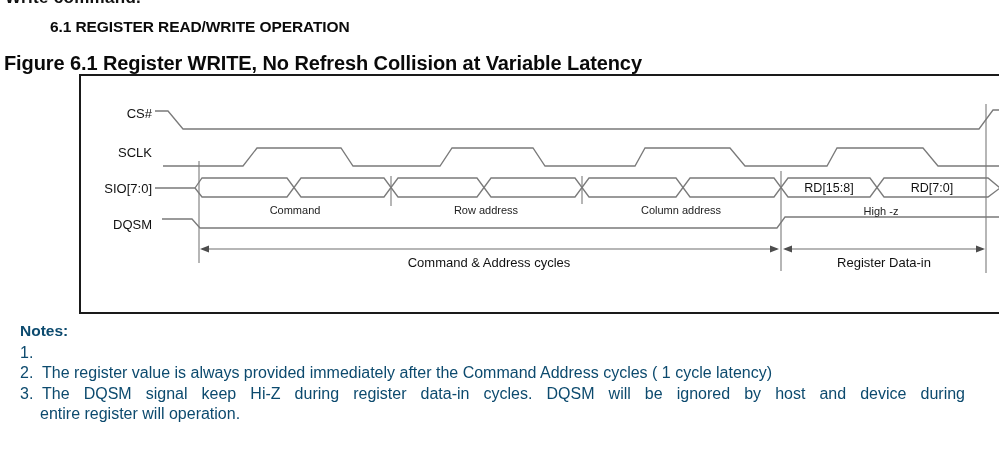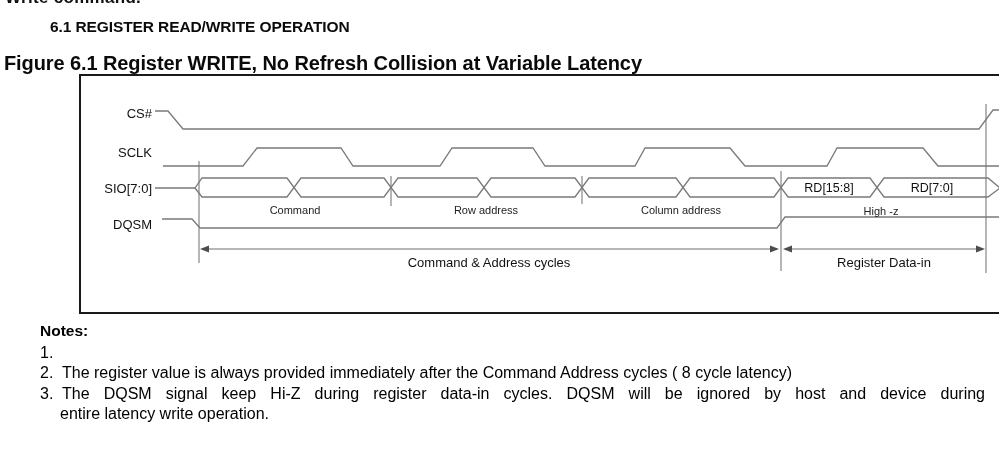--- a/index.html
+++ b/index.html
@@ -10,21 +10,21 @@
   
   .clip-top{position:absolute;left:5px;top:0;height:8px;width:400px;overflow:hidden;}
   .clip-top span{display:block;margin-top:-12px;font-size:17px;font-weight:bold;letter-spacing:.3px;color:#111;}
   .h-section{position:absolute;left:9px;top:18px;font-size:15.5px;font-weight:bold;letter-spacing:-0.1px;color:#0a0a0a;margin-left:41px;}
   .h-caption{position:absolute;left:4px;top:52px;font-size:20px;font-weight:bold;letter-spacing:-0.1px;color:#0a0a0a;}
   .figure-box{
     position:absolute;left:31px;top:74px;width:954px;height:240px;
     border:2px solid #1a1a1a;background:#fff;box-sizing:border-box;margin-left:48px;
   }
   .figure-box svg{position:absolute;left:0;top:0;}
-  .notes{position:absolute;left:40px;top:321px;width:945px;font-size:16px;line-height:20.5px;color:#000000;}
+  .notes{position:absolute;left:20px;top:321px;width:945px;font-size:16px;line-height:20.5px;color:#0c4a6e;}
   .notes-h{font-weight:bold;font-size:15.5px;margin-bottom:1px;}
   .note{display:flex;align-items:flex-start;}
   .num{flex:0 0 22px;}
   .ntext{flex:1 1 auto;min-width:0;}
   .nline{white-space:normal;}
   .nline.stretch{text-align:justify;text-align-last:justify;}
   .nline.spread{word-spacing:8px;}
   .nline.cont{margin-left:-2px;}
   svg text{font-family:"Liberation Sans","DejaVu Sans",sans-serif;fill:#111;}
   .sig-name{font-size:13px;}
@@ -96,26 +96,26 @@
 
     <div class="note">
       <span class="num">1.</span>
       <div class="ntext">
       </div>
     </div>
 
     <div class="note">
       <span class="num">2.</span>
       <div class="ntext">
-        <div class="nline">The register value is always provided immediately after the Command Address cycles ( 8 cycle latency)</div>
+        <div class="nline">The register value is always provided immediately after the Command Address cycles ( 1 cycle latency)</div>
       </div>
     </div>
 
     <div class="note">
       <span class="num">3.</span>
       <div class="ntext">
         <div class="nline stretch">The DQSM signal keep Hi-Z during register data-in cycles. DQSM will be ignored by host and device during</div>
-        <div class="nline cont">entire latency write operation.</div>
+        <div class="nline cont">entire register will operation.</div>
       </div>
     </div>
   </div>
 
 </div>
 
 </body></html>

